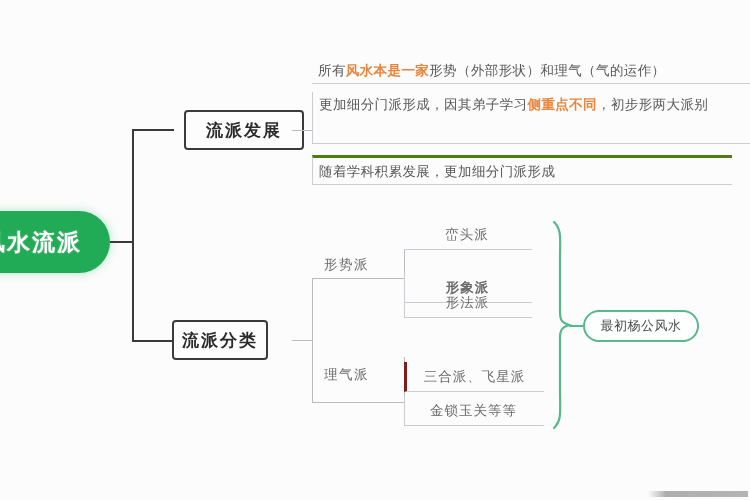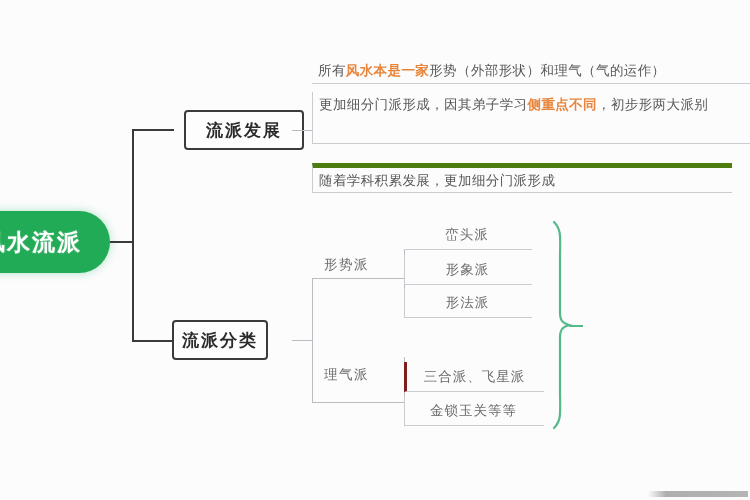--- a/index.html
+++ b/index.html
@@ -87,22 +87,22 @@
     letter-spacing: 0.4px;
     white-space: nowrap;
   }
   .detail-row .hl {
     color: #e8853a;
     font-weight: 700;
   }
   #det-0 { top: 58px;  width: 460px; border-bottom: 1px solid #c9ccd0; }
   #det-1 { top: 92px;  width: 460px; border-left: 1px solid #c9ccd0;
            border-bottom: 1px solid #c9ccd0; white-space: normal; height: 52px; }
-  #det-2 { top: 163px; width: 420px; border-left: 1px solid #c9ccd0;
-           border-top: 5px solid #4d7c0f; border-bottom: 1px solid #c9ccd0;
+  #det-2 { top: 155px; width: 420px; border-left: 1px solid #c9ccd0;
+           border-top: 3px solid #4d7c0f; border-bottom: 1px solid #c9ccd0;
            height: 30px; display: flex; align-items: center; }
 
   
   .grp-label {
     position: absolute;
     font-size: 13.5px;
     color: #6b6b6b;
     letter-spacing: 1.5px;
     white-space: nowrap;
   }
@@ -126,21 +126,21 @@
   }
   .leaf-row .hl {
     color: #e8853a;
     background: #fdeedf;
     font-weight: 700;
     padding: 0 1px;
   }
   .leaf-row.wide { width: 140px; }
 
   #leaf-0 { top: 220px; border-bottom: 1px solid #c9ccd0; }
-  #leaf-1 { top: 255px; border-left: 1px solid #c9ccd0; border-bottom: 1px solid #c9ccd0; }
+  #leaf-1 { top: 273px; border-left: 1px solid #c9ccd0; border-bottom: 1px solid #c9ccd0; font-weight: bold; }
   #leaf-2 { top: 288px; border-left: 1px solid #c9ccd0; border-bottom: 1px solid #c9ccd0; }
   #leaf-3 { top: 327px; border-bottom: 1px solid #c9ccd0; }
   #leaf-4 { top: 362px; border-left: 3px solid #7f1d1d; border-bottom: 1px solid #c9ccd0; }
   #leaf-5 { top: 396px; border-left: 1px solid #c9ccd0; border-bottom: 1px solid #c9ccd0; text-align: right; }
 
   
   #brace {
     position: absolute;
     left: 548px;
     top: 220px;
@@ -256,16 +256,19 @@
              C 14 10, 12 18, 12 40
              L 12 92
              C 12 100, 14 103, 21 105
              C 14 107, 12 110, 12 118
              L 12 170
              C 12 192, 14 200, 6 208" fill="none" stroke="#55b98c" stroke-width="2.2" stroke-linecap="round"></path>
   </svg>
 
   <div style="position:absolute; left:569px; top:325px; width:14px; height:2px; background:#55b98c;"></div>
 
+  <div class="summary-pill">
+    <span class="label">最初杨公风水</span>
+  </div>
 
   <div id="artifact"></div>
 
 </div>
 
 </body></html>

